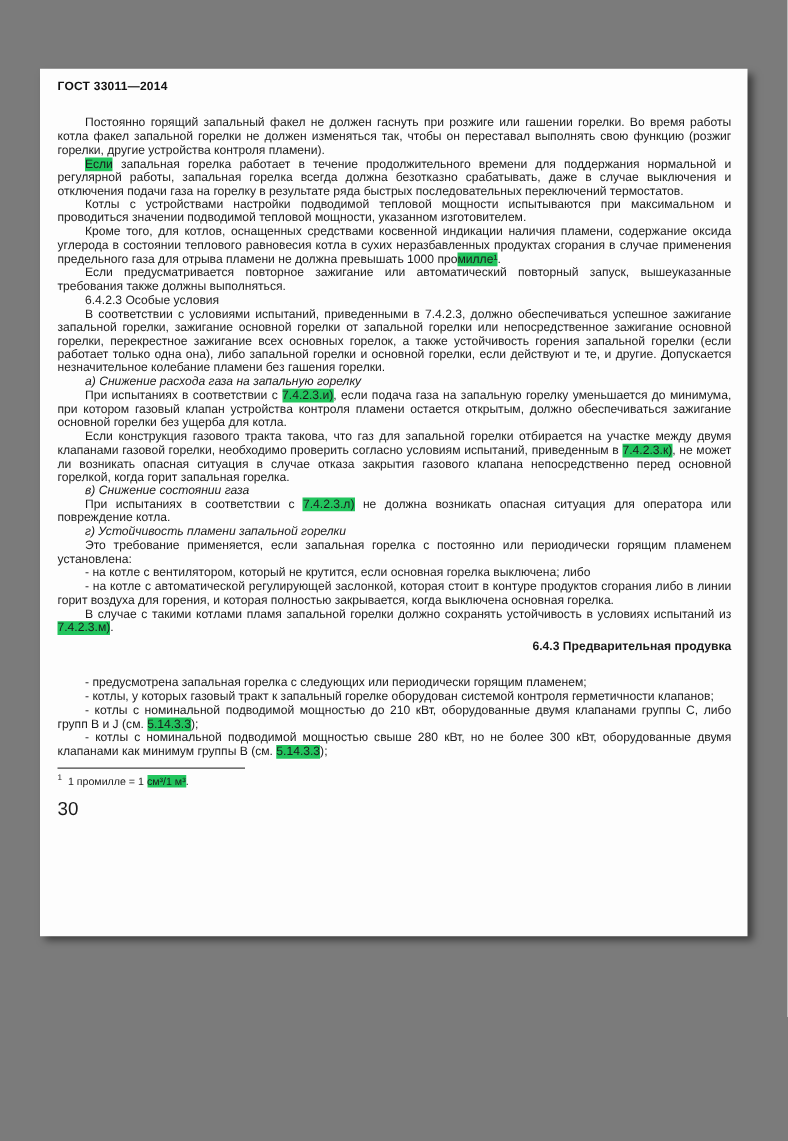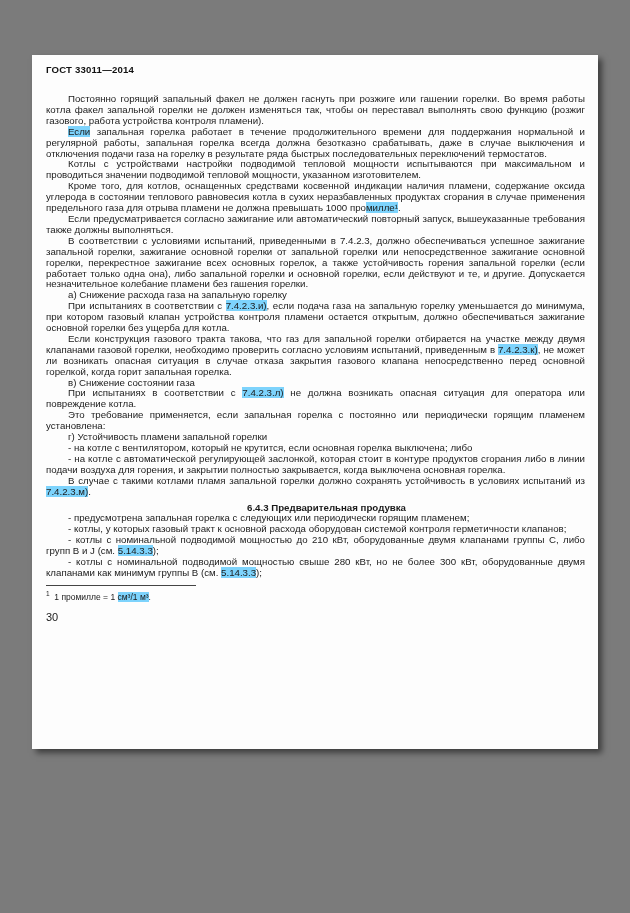--- a/index.html
+++ b/index.html
@@ -29,70 +29,71 @@
     margin-bottom: 19px;
   }
   .doc-body { width: 100%; }
   .para {
     font-size: 9.7px;
     line-height: 10.9px;
     text-align: justify;
     text-indent: 22px;
     color: #1a1a1a;
   }
-  .para.italic { }
+  .para.italic { font-style: italic; }
   .para.bold {
     font-weight: bold;
-    text-align: center;
-    margin: 5px 0 0 0;
+    text-align: right;
+    margin: 5px 0 18px 0;
   }
-  .hl { background: #7dd3fc; }
+  .hl { background: #22c55e; }
   .footnote-sep {
     width: 150px;
     border-top: 1px solid #444;
     margin: 6px 0 3px 0;
   }
   .footnote {
     font-size: 8.5px;
     line-height: 10px;
     color: #1a1a1a;
   }
   .footnote sup { font-size: 6.5px; }
   .page-number {
-    font-size: 11px;
+    font-size: 15px;
     color: #1a1a1a;
     margin-top: 9px;
   }
 </style>
 </head>
 <body>
 
 <div class="page">
   <div class="doc-header">ГОСТ 33011—2014</div>
 
   <div class="doc-body">
-      <p class="para"><span>Постоянно горящий запальный факел не должен гаснуть при розжиге или гашении горелки. Во время работы котла факел запальной горелки не должен изменяться так, чтобы он переставал выполнять свою функцию (розжиг газового, работа устройства контроля пламени).</span></p>
+      <p class="para"><span>Постоянно горящий запальный факел не должен гаснуть при розжиге или гашении горелки. Во время работы котла факел запальной горелки не должен изменяться так, чтобы он переставал выполнять свою функцию (розжиг горелки, другие устройства контроля пламени).</span></p>
       <p class="para"><span class="hl">Если</span><span> запальная горелка работает в течение продолжительного времени для поддержания нормальной и регулярной работы, запальная горелка всегда должна безотказно срабатывать, даже в случае выключения и отключения подачи газа на горелку в результате ряда быстрых последовательных переключений термостатов.</span></p>
       <p class="para"><span>Котлы с устройствами настройки подводимой тепловой мощности испытываются при максимальном и проводиться значении подводимой тепловой мощности, указанном изготовителем.</span></p>
       <p class="para"><span>Кроме того, для котлов, оснащенных средствами косвенной индикации наличия пламени, содержание оксида углерода в состоянии теплового равновесия котла в сухих неразбавленных продуктах сгорания в случае применения предельного газа для отрыва пламени не должна превышать 1000 про</span><span class="hl">милле¹</span><span>.</span></p>
-      <p class="para"><span>Если предусматривается согласно зажигание или автоматический повторный запуск, вышеуказанные требования также должны выполняться.</span></p>
+      <p class="para"><span>Если предусматривается повторное зажигание или автоматический повторный запуск, вышеуказанные требования также должны выполняться.</span></p>
+      <p class="para"><span>6.4.2.3 Особые условия</span></p>
       <p class="para"><span>В соответствии с условиями испытаний, приведенными в 7.4.2.3, должно обеспечиваться успешное зажигание запальной горелки, зажигание основной горелки от запальной горелки или непосредственное зажигание основной горелки, перекрестное зажигание всех основных горелок, а также устойчивость горения запальной горелки (если работает только одна она), либо запальной горелки и основной горелки, если действуют и те, и другие. Допускается незначительное колебание пламени без гашения горелки.</span></p>
       <p class="para italic"><span>а) Снижение расхода газа на запальную горелку</span></p>
       <p class="para"><span>При испытаниях в соответствии с </span><span class="hl">7.4.2.3.и)</span><span>, если подача газа на запальную горелку уменьшается до минимума, при котором газовый клапан устройства контроля пламени остается открытым, должно обеспечиваться зажигание основной горелки без ущерба для котла.</span></p>
       <p class="para"><span>Если конструкция газового тракта такова, что газ для запальной горелки отбирается на участке между двумя клапанами газовой горелки, необходимо проверить согласно условиям испытаний, приведенным в </span><span class="hl">7.4.2.3.к)</span><span>, не может ли возникать опасная ситуация в случае отказа закрытия газового клапана непосредственно перед основной горелкой, когда горит запальная горелка.</span></p>
       <p class="para italic"><span>в) Снижение состоянии газа</span></p>
       <p class="para"><span>При испытаниях в соответствии с </span><span class="hl">7.4.2.3.л)</span><span> не должна возникать опасная ситуация для оператора или повреждение котла.</span></p>
+      <p class="para italic"><span>г) Устойчивость пламени запальной горелки</span></p>
       <p class="para"><span>Это требование применяется, если запальная горелка с постоянно или периодически горящим пламенем установлена:</span></p>
-      <p class="para italic"><span>г) Устойчивость пламени запальной горелки</span></p>
       <p class="para"><span>- на котле с вентилятором, который не крутится, если основная горелка выключена; либо</span></p>
-      <p class="para"><span>- на котле с автоматической регулирующей заслонкой, которая стоит в контуре продуктов сгорания либо в линии подачи воздуха для горения, и закрытии полностью закрывается, когда выключена основная горелка.</span></p>
+      <p class="para"><span>- на котле с автоматической регулирующей заслонкой, которая стоит в контуре продуктов сгорания либо в линии горит воздуха для горения, и которая полностью закрывается, когда выключена основная горелка.</span></p>
       <p class="para"><span>В случае с такими котлами пламя запальной горелки должно сохранять устойчивость в условиях испытаний из </span><span class="hl">7.4.2.3.м)</span><span>.</span></p>
       <p class="para bold"><span>6.4.3 Предварительная продувка</span></p>
       <p class="para"><span>- предусмотрена запальная горелка с следующих или периодически горящим пламенем;</span></p>
-      <p class="para"><span>- котлы, у которых газовый тракт к основной расхода оборудован системой контроля герметичности клапанов;</span></p>
+      <p class="para"><span>- котлы, у которых газовый тракт к запальный горелке оборудован системой контроля герметичности клапанов;</span></p>
       <p class="para"><span>- котлы с номинальной подводимой мощностью до 210 кВт, оборудованные двумя клапанами группы С, либо групп В и J (см. </span><span class="hl">5.14.3.3</span><span>);</span></p>
       <p class="para"><span>- котлы с номинальной подводимой мощностью свыше 280 кВт, но не более 300 кВт, оборудованные двумя клапанами как минимум группы В (см. </span><span class="hl">5.14.3.3</span><span>);</span></p>
     </div>
 
   <div class="footnote-sep"></div>
 
   <div class="footnote"><sup>1</sup><span><span>&nbsp; 1 промилле = 1 </span><span class="hl">см³/1 м³</span><span>.</span></span></div>
 
   <div class="page-number">30</div>
 </div>

